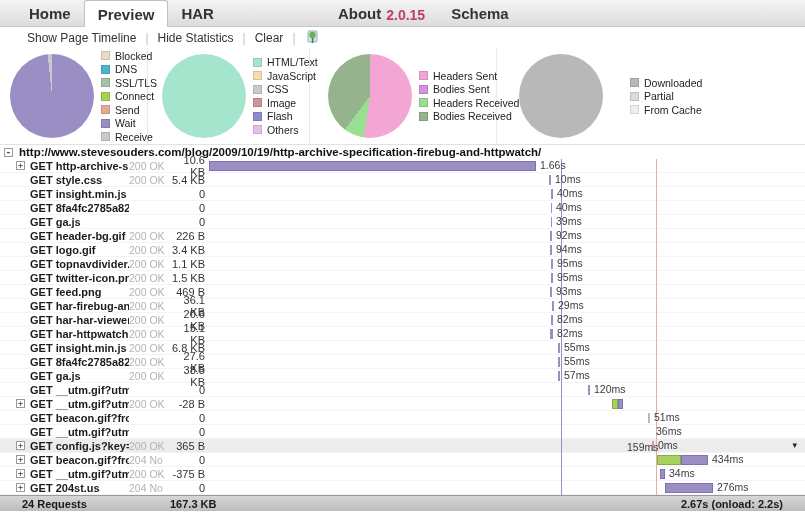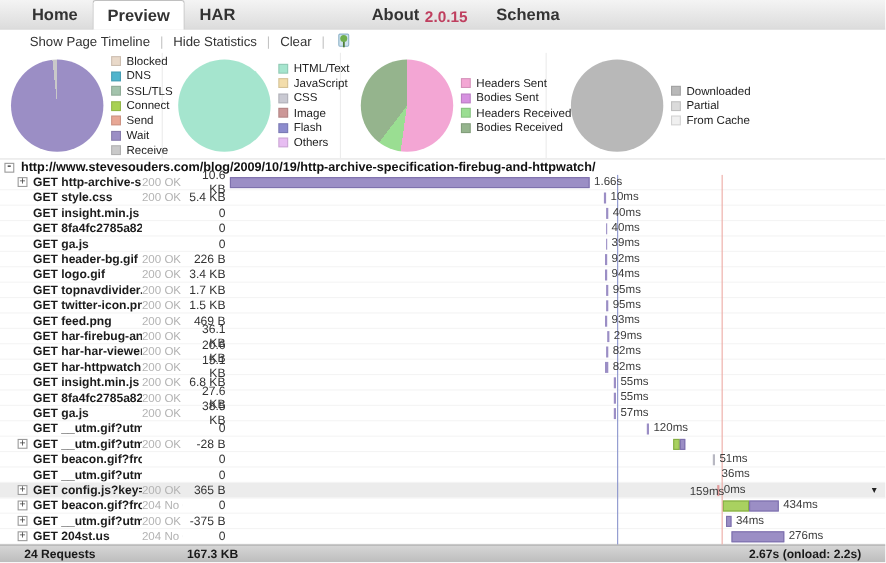--- a/index.html
+++ b/index.html
@@ -203,21 +203,21 @@
         <div class="legend-item">
           <span class="swatch" style="background: rgb(154, 222, 146);"></span>
           <span>Headers Received</span>
         </div>
         <div class="legend-item">
           <span class="swatch" style="background: rgb(149, 180, 141);"></span>
           <span>Bodies Received</span>
         </div>
       </div>
     </div>
-    <div class="stat-group" style="width: 308px; padding-left: 22px;">
+    <div class="stat-group" style="width: 308px; padding-left: 22px; gap: 20px;">
       <div class="pie" style="background: conic-gradient(rgb(184, 184, 184) 0deg, rgb(184, 184, 184) 360deg);"></div>
       <div class="legend">
         <div class="legend-item">
           <span class="swatch" style="background: rgb(184, 184, 184);"></span>
           <span>Downloaded</span>
         </div>
         <div class="legend-item">
           <span class="swatch" style="background: rgb(219, 219, 219);"></span>
           <span>Partial</span>
         </div>
@@ -304,21 +304,21 @@
       <span class="cell-size">3.4 KB</span>
       <span class="cell-wf">
         <span class="seg purple" style="left: 341px; width: 2px;"></span>
         <span class="wf-label" style="left: 347px;">94ms</span>
       </span>
     </div>
     <div class="req-row">
       <span class="cell-icon"></span>
       <span class="cell-name">GET topnavdivider.gif</span>
       <span class="cell-status">200 OK</span>
-      <span class="cell-size">1.7 KB</span>
+      <span class="cell-size">1.1 KB</span>
       <span class="cell-wf">
         <span class="seg purple" style="left: 342px; width: 2px;"></span>
         <span class="wf-label" style="left: 348px;">95ms</span>
       </span>
     </div>
     <div class="req-row">
       <span class="cell-icon"></span>
       <span class="cell-name">GET twitter-icon.png</span>
       <span class="cell-status">200 OK</span>
       <span class="cell-size">1.5 KB</span>

